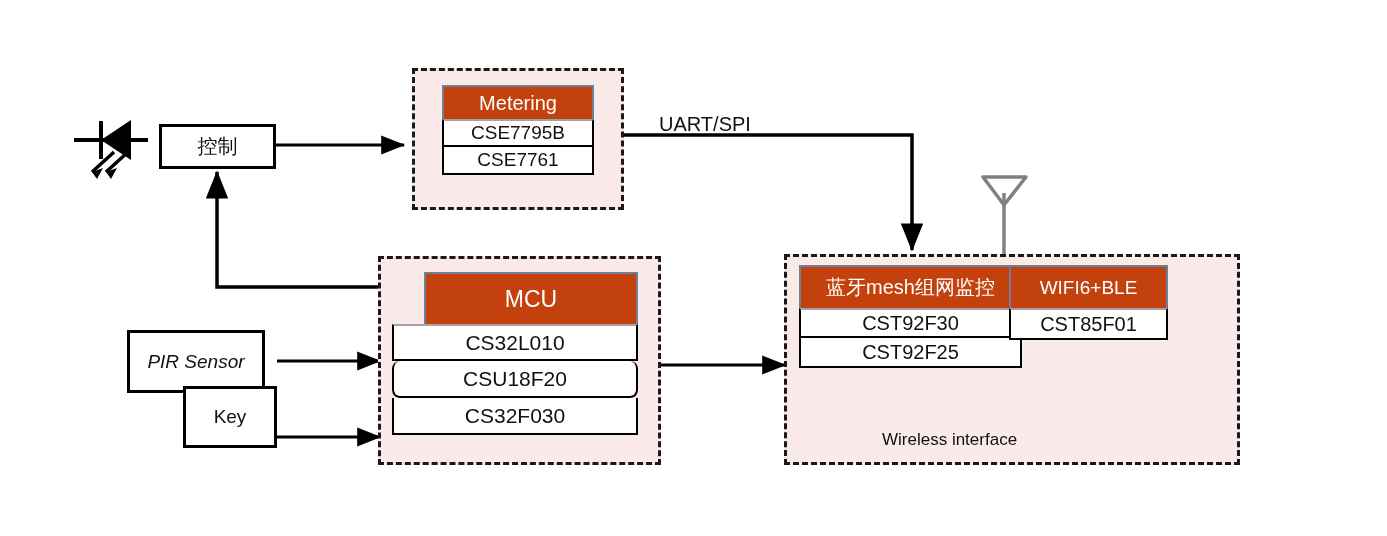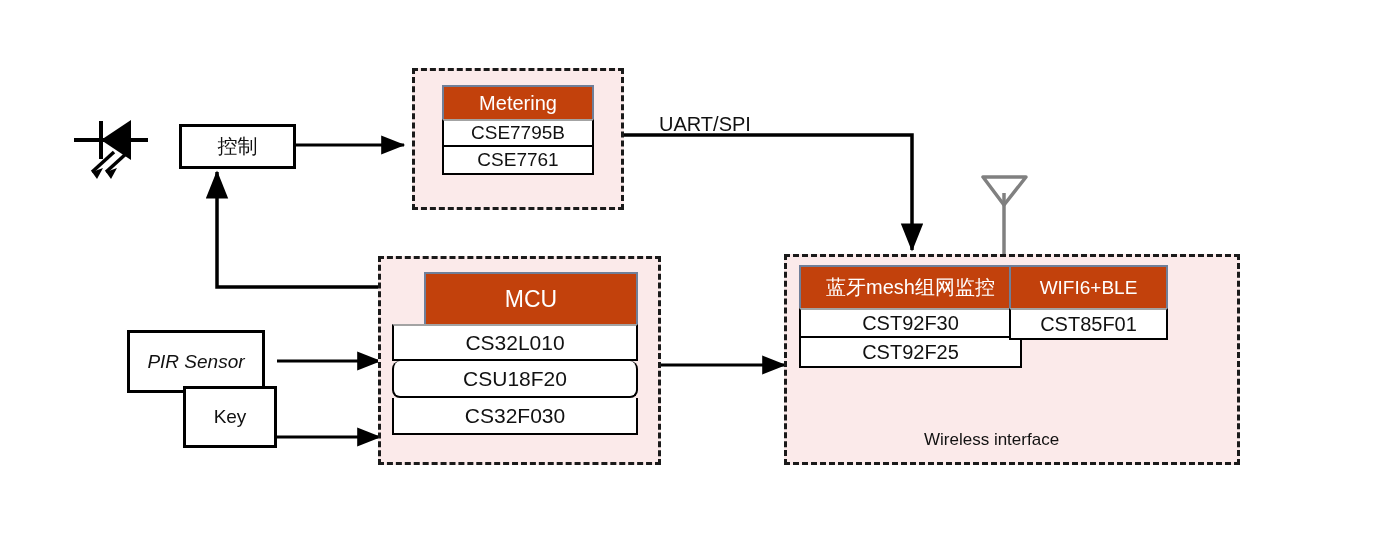--- a/index.html
+++ b/index.html
@@ -165,23 +165,23 @@
     <div class="module-header" style="height:43px; font-size:20px;">蓝牙mesh组网监控</div>
     <div class="module-row first" style="height:30px; font-size:20px;">CST92F30</div>
     <div class="module-row" style="height:30px; font-size:20px;">CST92F25</div>
   </div>
 
   <div class="module" style="left:996px; top:265px; width:159px;margin-left:13px;">
     <div class="module-header" style="height:43px; font-size:19px;">WIFI6+BLE</div>
     <div class="module-row first" style="height:32px; font-size:20px;">CST85F01</div>
   </div>
 
-  <div class="label" style="left:924px; top:430px; font-size:17px;">Wireless interface</div>
+  <div class="label" style="left:882px; top:430px; font-size:17px;">Wireless interface</div>
 
-  <div class="box" style="left:159px; top:124px; width:117px; height:45px; font-size:20px;margin-left:20px;">控制</div>
+  <div class="box" style="left:159px; top:124px; width:117px; height:45px; font-size:20px;">控制</div>
 
   <div class="box" style="left:127px; top:330px; width:138px; height:63px; font-size:19px;font-style:italic;">PIR Sensor</div>
 
   <div class="box" style="left:183px; top:386px; width:94px; height:62px; font-size:19px;">Key</div>
 
   <div class="label" style="left:659px; top:113px; font-size:20px;">UART/SPI</div>
 
 </div>
 
 </body></html>

